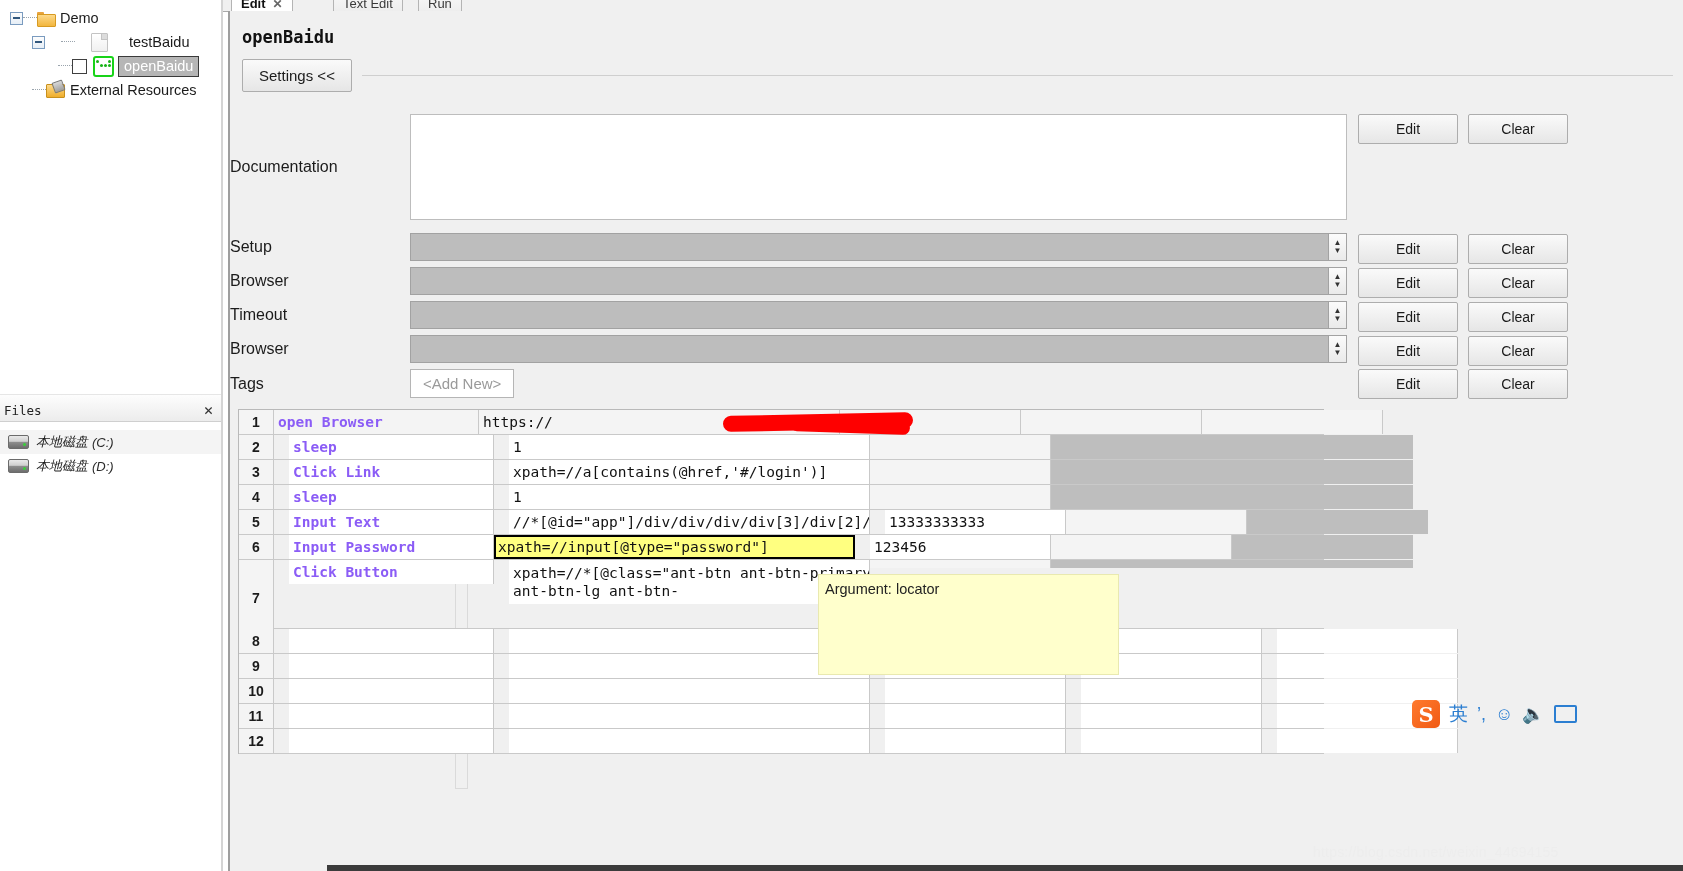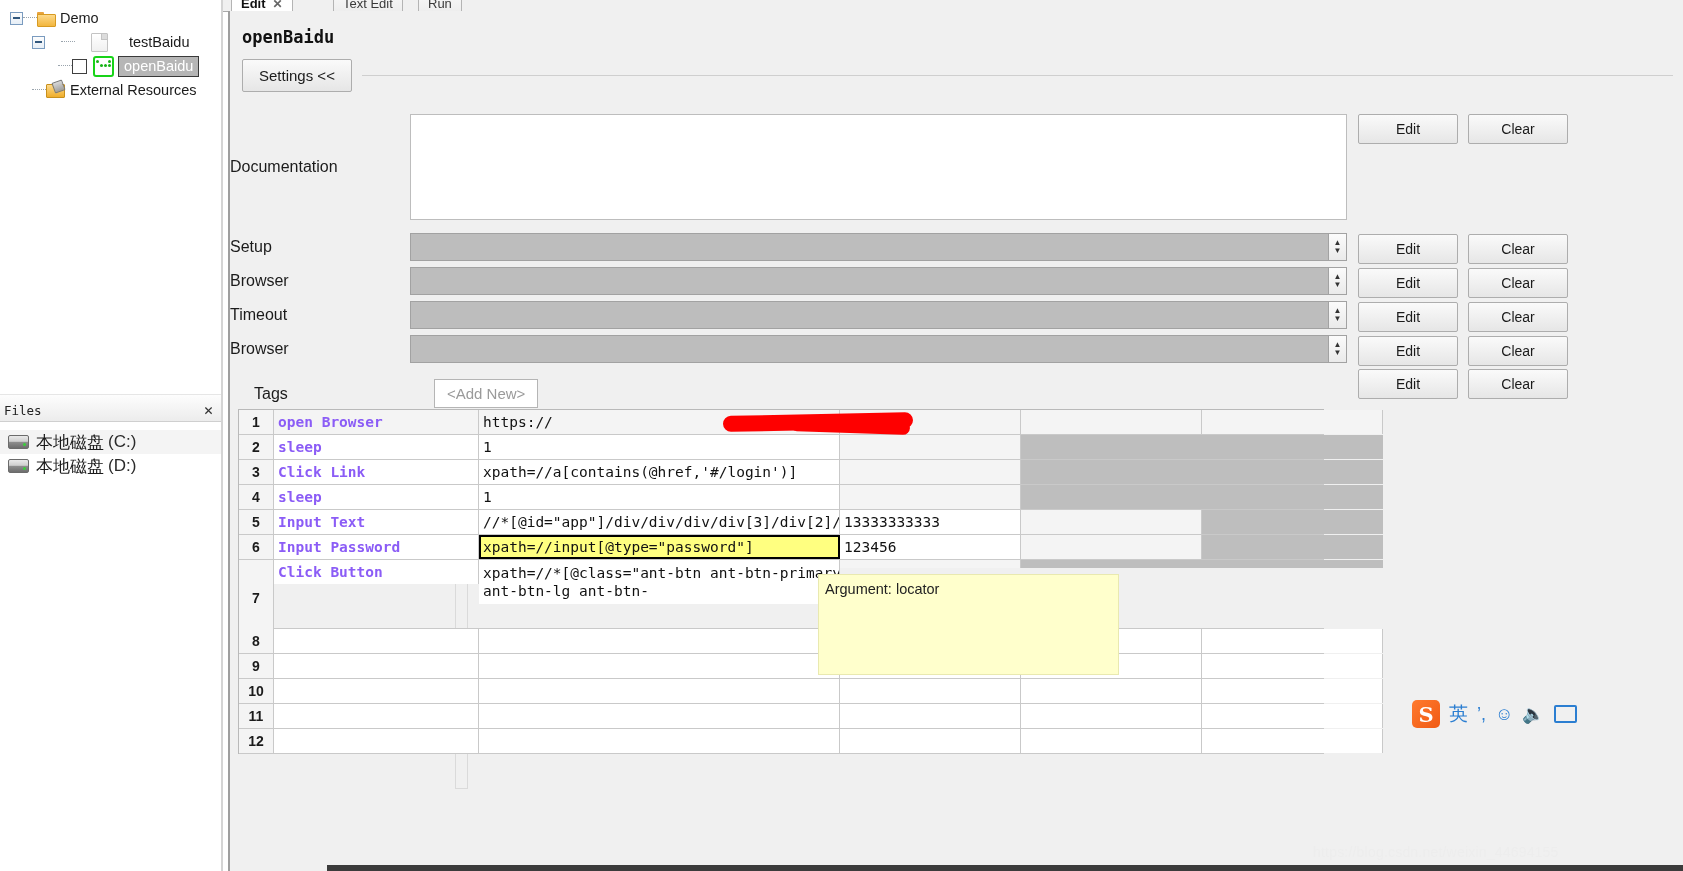--- a/index.html
+++ b/index.html
@@ -107,21 +107,21 @@
     height: 22px; background: linear-gradient(#fdfdfd,#ececec);
     border-bottom: 1px solid #cfcfcf; border-top: 1px solid #e6e6e6;
     display: flex; align-items: center; justify-content: space-between;
     padding: 4px 8px 0 4px;
     font-family: "DejaVu Sans Mono", monospace; font-size: 12.5px; color: #222;
   }
   .files-close { font-size: 15px; color:#333; cursor: pointer; line-height: 1; }
   .files-list { padding-top: 8px; }
   .file-row {
     display:flex; align-items:center; height: 24px; padding-left: 8px;
-    font-size: 17px; white-space: nowrap;
+    font-size: 13px; white-space: nowrap; font-style: italic;
   }
   .file-row.sel { background: #f4f4f4; }
   .icon-drive {
     width: 19px; height: 12px; flex: none; border-radius: 2px;
     background: linear-gradient(#e9e9e9 0%, #cfcfcf 45%, #8f8f8f 50%, #6d6d6d 100%);
     border: 1px solid #6b6b6b; position: relative; margin-right: 7px;
   }
   .icon-drive::after {
     content:""; position:absolute; right:2px; bottom:2px;
     width:3px; height:3px; background:#37d137; border-radius:50%;
@@ -221,21 +221,21 @@
     width: 26px; flex: none; justify-content: center;
     background: #f1f1f1; color: #1b1b1b; font-weight: bold; font-size: 14px;
     font-family: "Liberation Sans", sans-serif;
   }
   .gc.kw { width: 196px; flex: none; color: #8b5cf6; font-weight: bold; }
   .gc.c1 { width: 352px; flex: none; color: #111; }
   .gc.c2 { width: 172px; flex: none; color: #111; }
   .gc.c3 { width: 172px; flex: none; }
   .gc.c4 { width: 172px; flex: none; }
   .shade { background: #f4f4f4 !important; }
-  .blank  { background: #ffffff !important; }
+  .blank  { background: #ffffff !important; margin-left: 15px; }
   .greyblock { background: #bebebe !important; border-right-color:#bebebe !important; }
   .row-tall { height: 68px; align-items: flex-start; }
   .row-tall .gc { align-items: flex-start; }
   .row-tall .gc.num { align-items: center; }
   .cell-wrap { white-space: pre; line-height: 18px; }
   .sel-cell {
     background: #ffff80 !important;
     outline: 2px solid #000; outline-offset: -2px;
   }
 
@@ -447,21 +447,21 @@
                 <span>▲</span>
                 <span>▼</span>
               </div>
           </div>
         </div>
         <div class="side-btns" style="top:230px; left:1128px;">
           <button class="btn side-btn">Edit</button>
           <button class="btn side-btn">Clear</button>
         </div>
 
-        <div class="form-row" style="top:273px;margin-left:24px;">
+        <div class="form-row" style="top:263px;">
           <span class="form-label">Tags</span>
           <button class="addnew-btn">&lt;Add New&gt;</button>
         </div>
         <div class="side-btns" style="top:263px; left:1128px;">
           <button class="btn side-btn">Edit</button>
           <button class="btn side-btn">Clear</button>
         </div>
       </div>
 
       <div class="vscroll-track">

